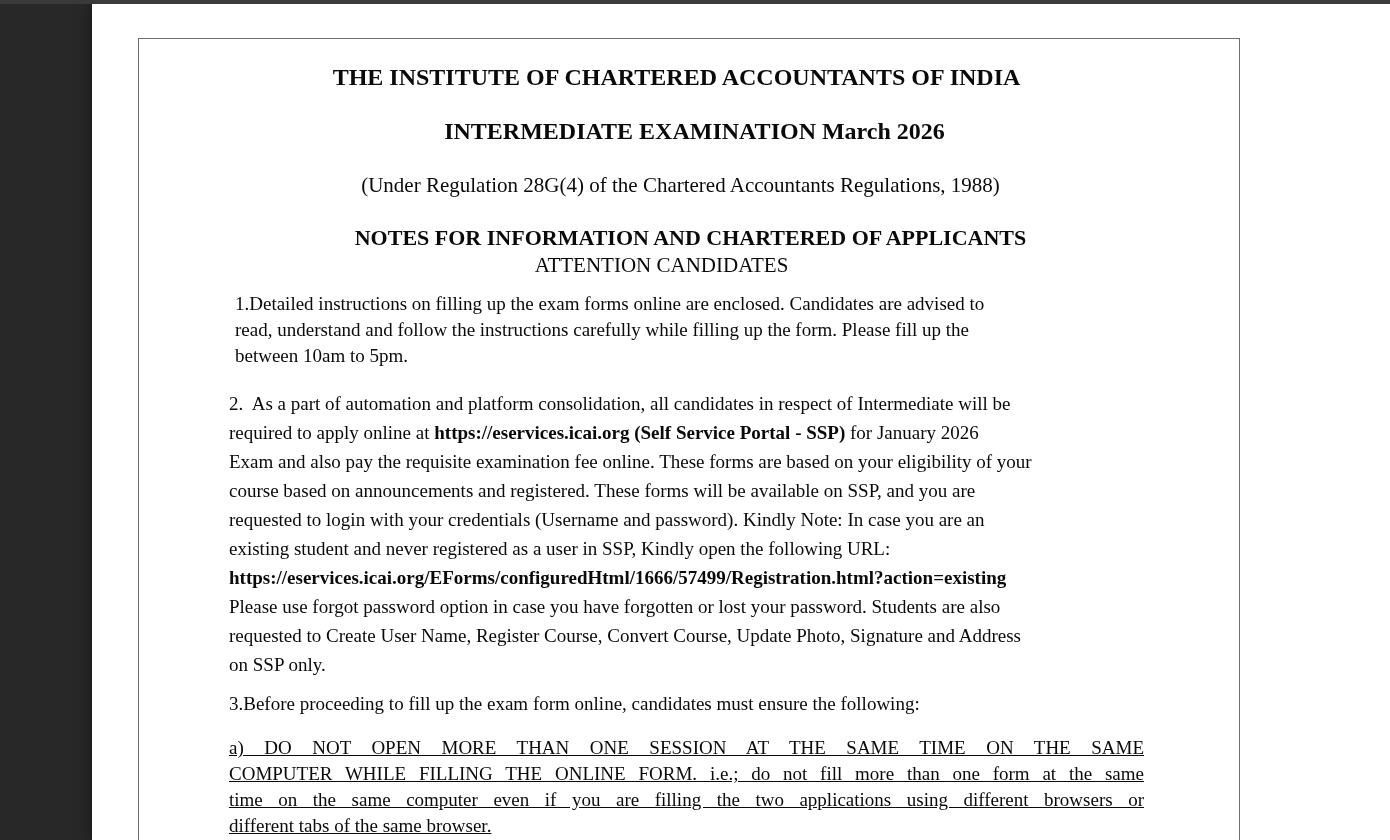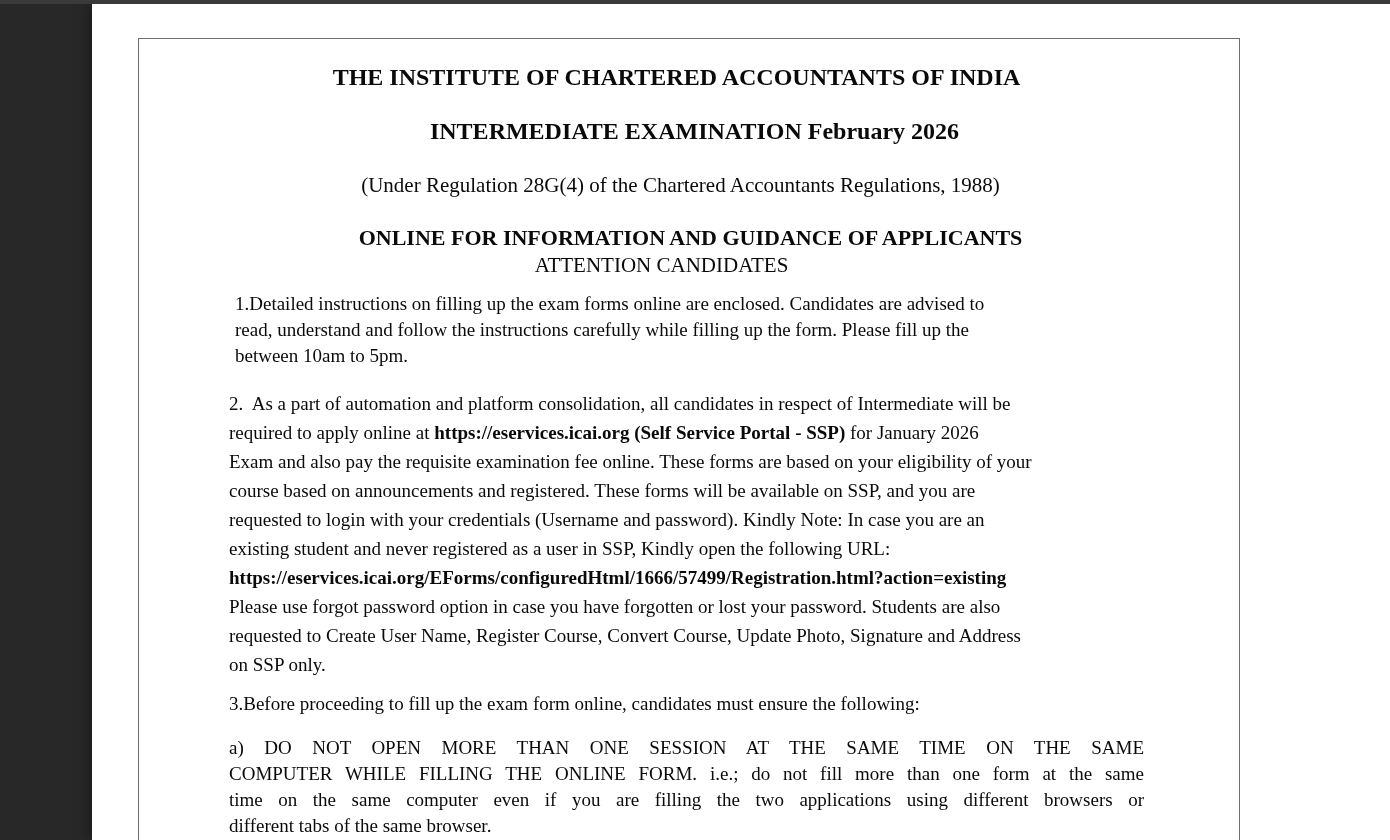--- a/index.html
+++ b/index.html
@@ -44,39 +44,39 @@
   .h3 { margin-top: 28px; transform: translateX(-6px); }
   .h4 { font-size: 22px; line-height: 26px; font-weight: bold; margin-top: 27px; transform: translateX(4px); }
   .h5 { margin-top: 2px; transform: translateX(-25px); }
   .para { margin: 0; }
   .para .line { white-space: pre; font-size: 19px; line-height: 26px; }
   .p1 { margin-top: 13px; margin-left: 6px; }
   .p2 { margin-top: 20px; }
   .p2 .line { line-height: 29px; }
   .p3 { margin-top: 12px; }
   .pa { margin-top: 18px; }
-  .pa .line { white-space: normal; text-align: justify; }
+  .pa .line { white-space: normal; text-align: justify; text-decoration: underline; }
   .pa .line:not(:last-child) { text-align-last: justify; }
   .b { font-weight: bold; }
 </style>
 </head>
 <body>
 
 <div class="topbar"></div>
 
 <div class="canvas">
   <div class="sheet">
 
     <div class="heading h1">THE INSTITUTE OF CHARTERED ACCOUNTANTS OF INDIA</div>
 
-    <div class="heading h2">INTERMEDIATE EXAMINATION February 2026</div>
+    <div class="heading h2">INTERMEDIATE EXAMINATION March 2026</div>
 
     <div class="heading h3">(Under Regulation 28G(4) of the Chartered Accountants Regulations, 1988)</div>
 
-    <div class="heading h4">ONLINE FOR INFORMATION AND GUIDANCE OF APPLICANTS</div>
+    <div class="heading h4">NOTES FOR INFORMATION AND CHARTERED OF APPLICANTS</div>
 
     <div class="heading h5">ATTENTION CANDIDATES</div>
 
     <div class="para p1">
         <div class="line"><span>1.Detailed instructions on filling up the exam forms online are enclosed. Candidates are advised to</span></div>
         <div class="line"><span>read, understand and follow the instructions carefully while filling up the form. Please fill up the</span></div>
         <div class="line"><span>between 10am to 5pm.</span></div>
       </div>
 
     <div class="para p2">

